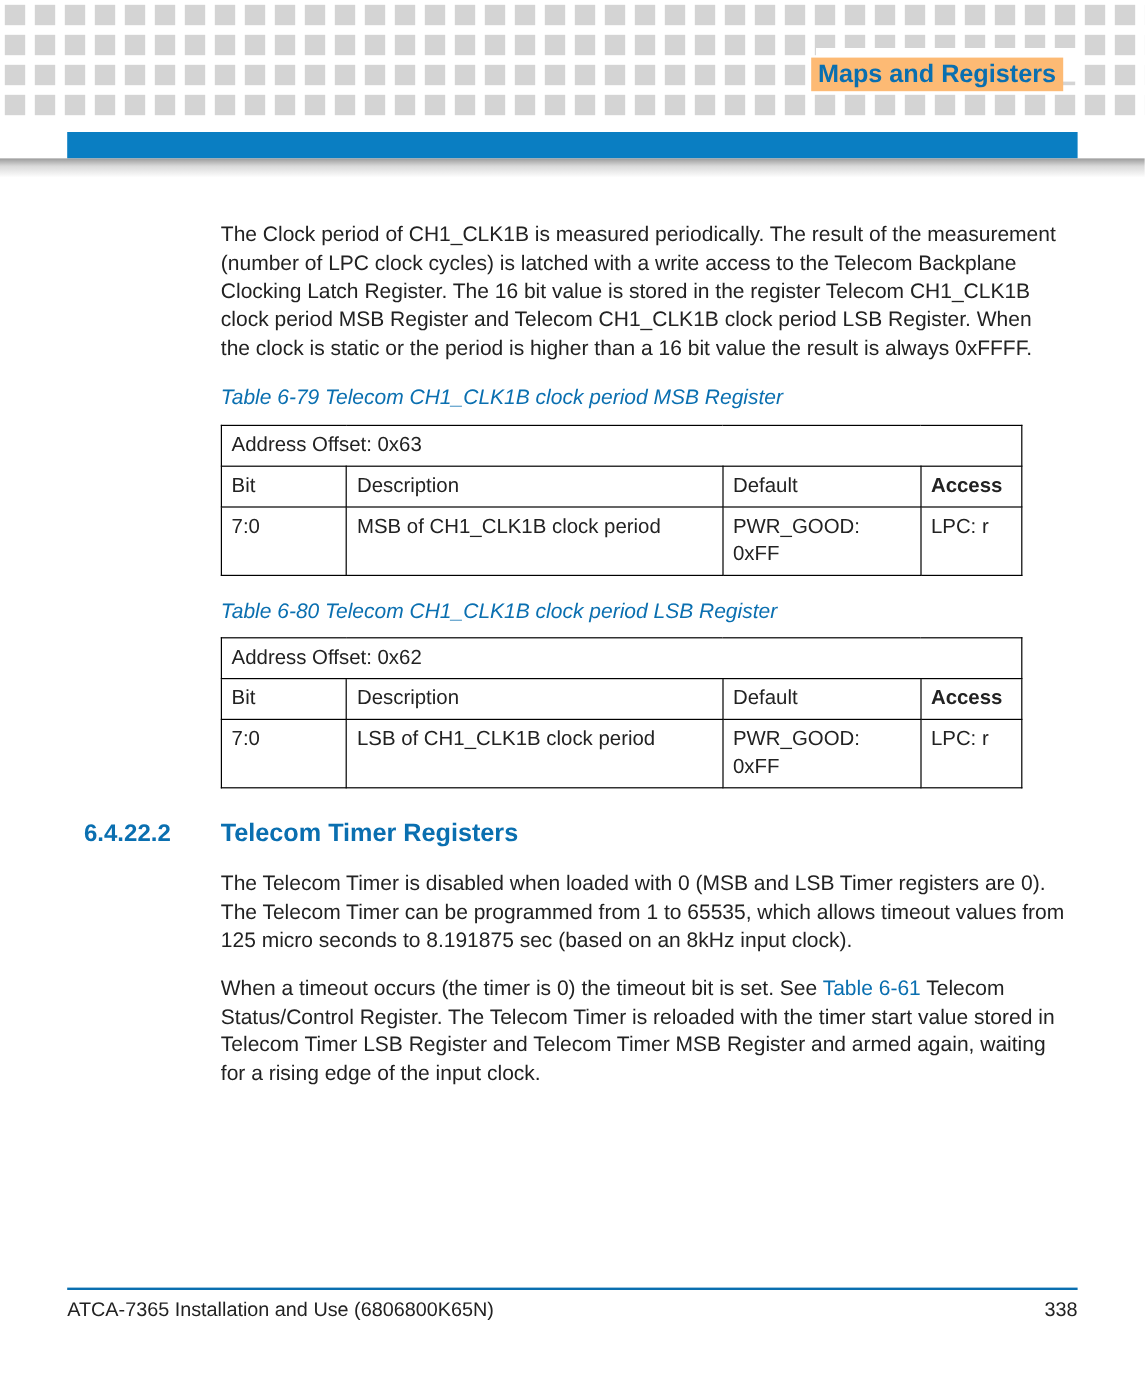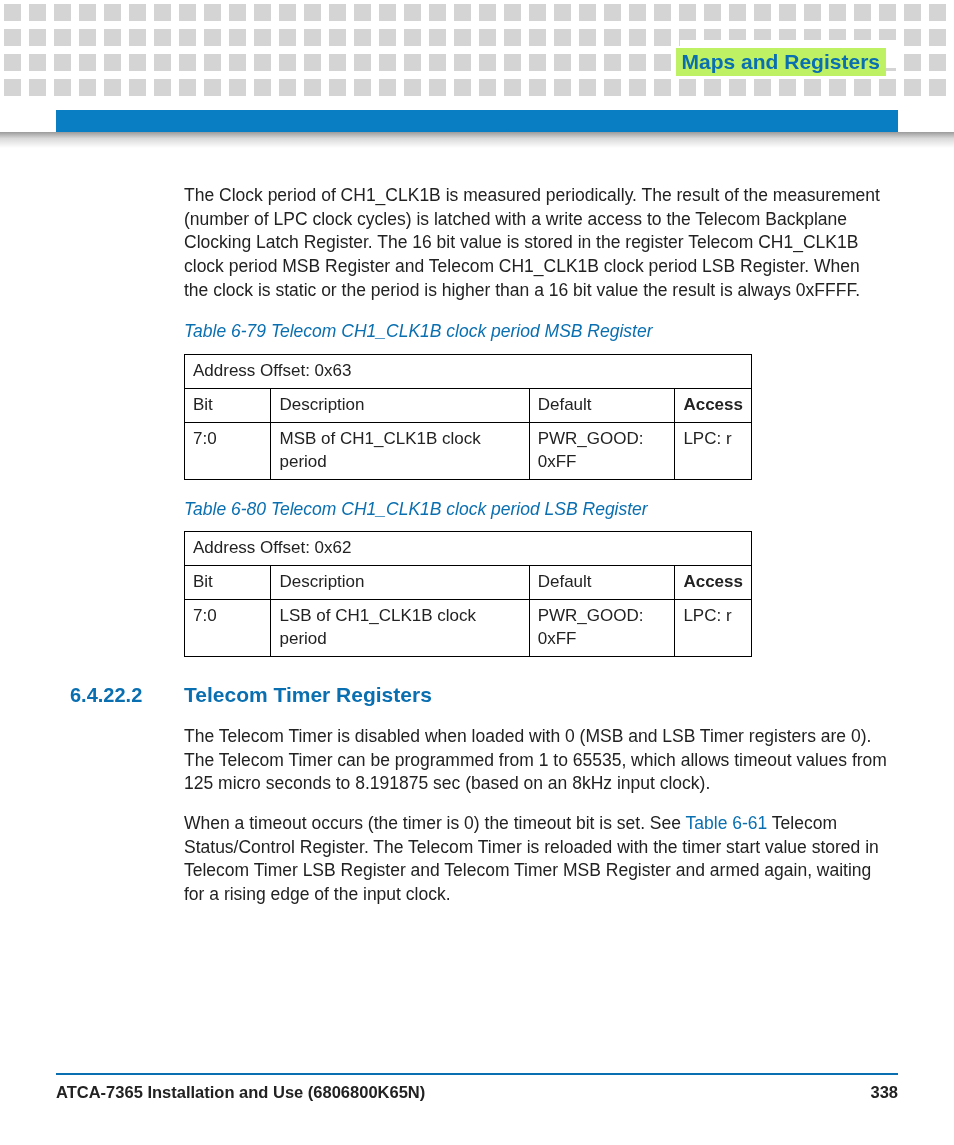--- a/index.html
+++ b/index.html
@@ -21,21 +21,21 @@
   }
   .bg-dots svg { display: block; }
   .chapter-title {
     position: absolute;
     top: 48px;
     right: 68px;
     color: #0a6fb0;
     font-weight: 700;
     font-size: 21px;
     z-index: 2;
-    background: #bef264;
+    background: #fdba74;
     padding: 0 6px;
   }
   .blue-bar {
     position: absolute;
     top: 110px;
     left: 56px;
     right: 56px;
     height: 22px;
     background: #0a7ec2;
     z-index: 2;
@@ -59,21 +59,21 @@
   .para { margin-bottom: 16px; }
   .table-caption {
     color: #0a6fb0;
     font-style: italic;
     font-size: 17.5px;
     margin-top: 18px;
     margin-bottom: 10px;
   }
   table.reg {
     border-collapse: collapse;
-    width: 568px;
+    width: 668px;
     margin-bottom: 10px;
   }
   table.reg td {
     border: 1px solid #000;
     padding: 5px 8px;
     font-size: 17px;
     vertical-align: top;
   }
   .col-bit { width: 95px; }
   .col-desc { width: 285px; }
@@ -103,21 +103,20 @@
     position: absolute;
     bottom: 42px;
     left: 56px;
     right: 56px;
     border-top: 2px solid #0a6fb0;
     padding-top: 6px;
     display: flex;
     justify-content: space-between;
     font-size: 16.5px;
     z-index: 3;
-    font-weight: bold;
   }
 </style>
 </head>
 <body>
 
 <div class="bg-dots">
   <svg width="954" height="100">
     <defs>
       <pattern id="dotgrid" x="0" y="0" width="25" height="25" patternUnits="userSpaceOnUse">
         <rect x="4" y="4" width="17" height="17" fill="#d4d4d4"></rect>

